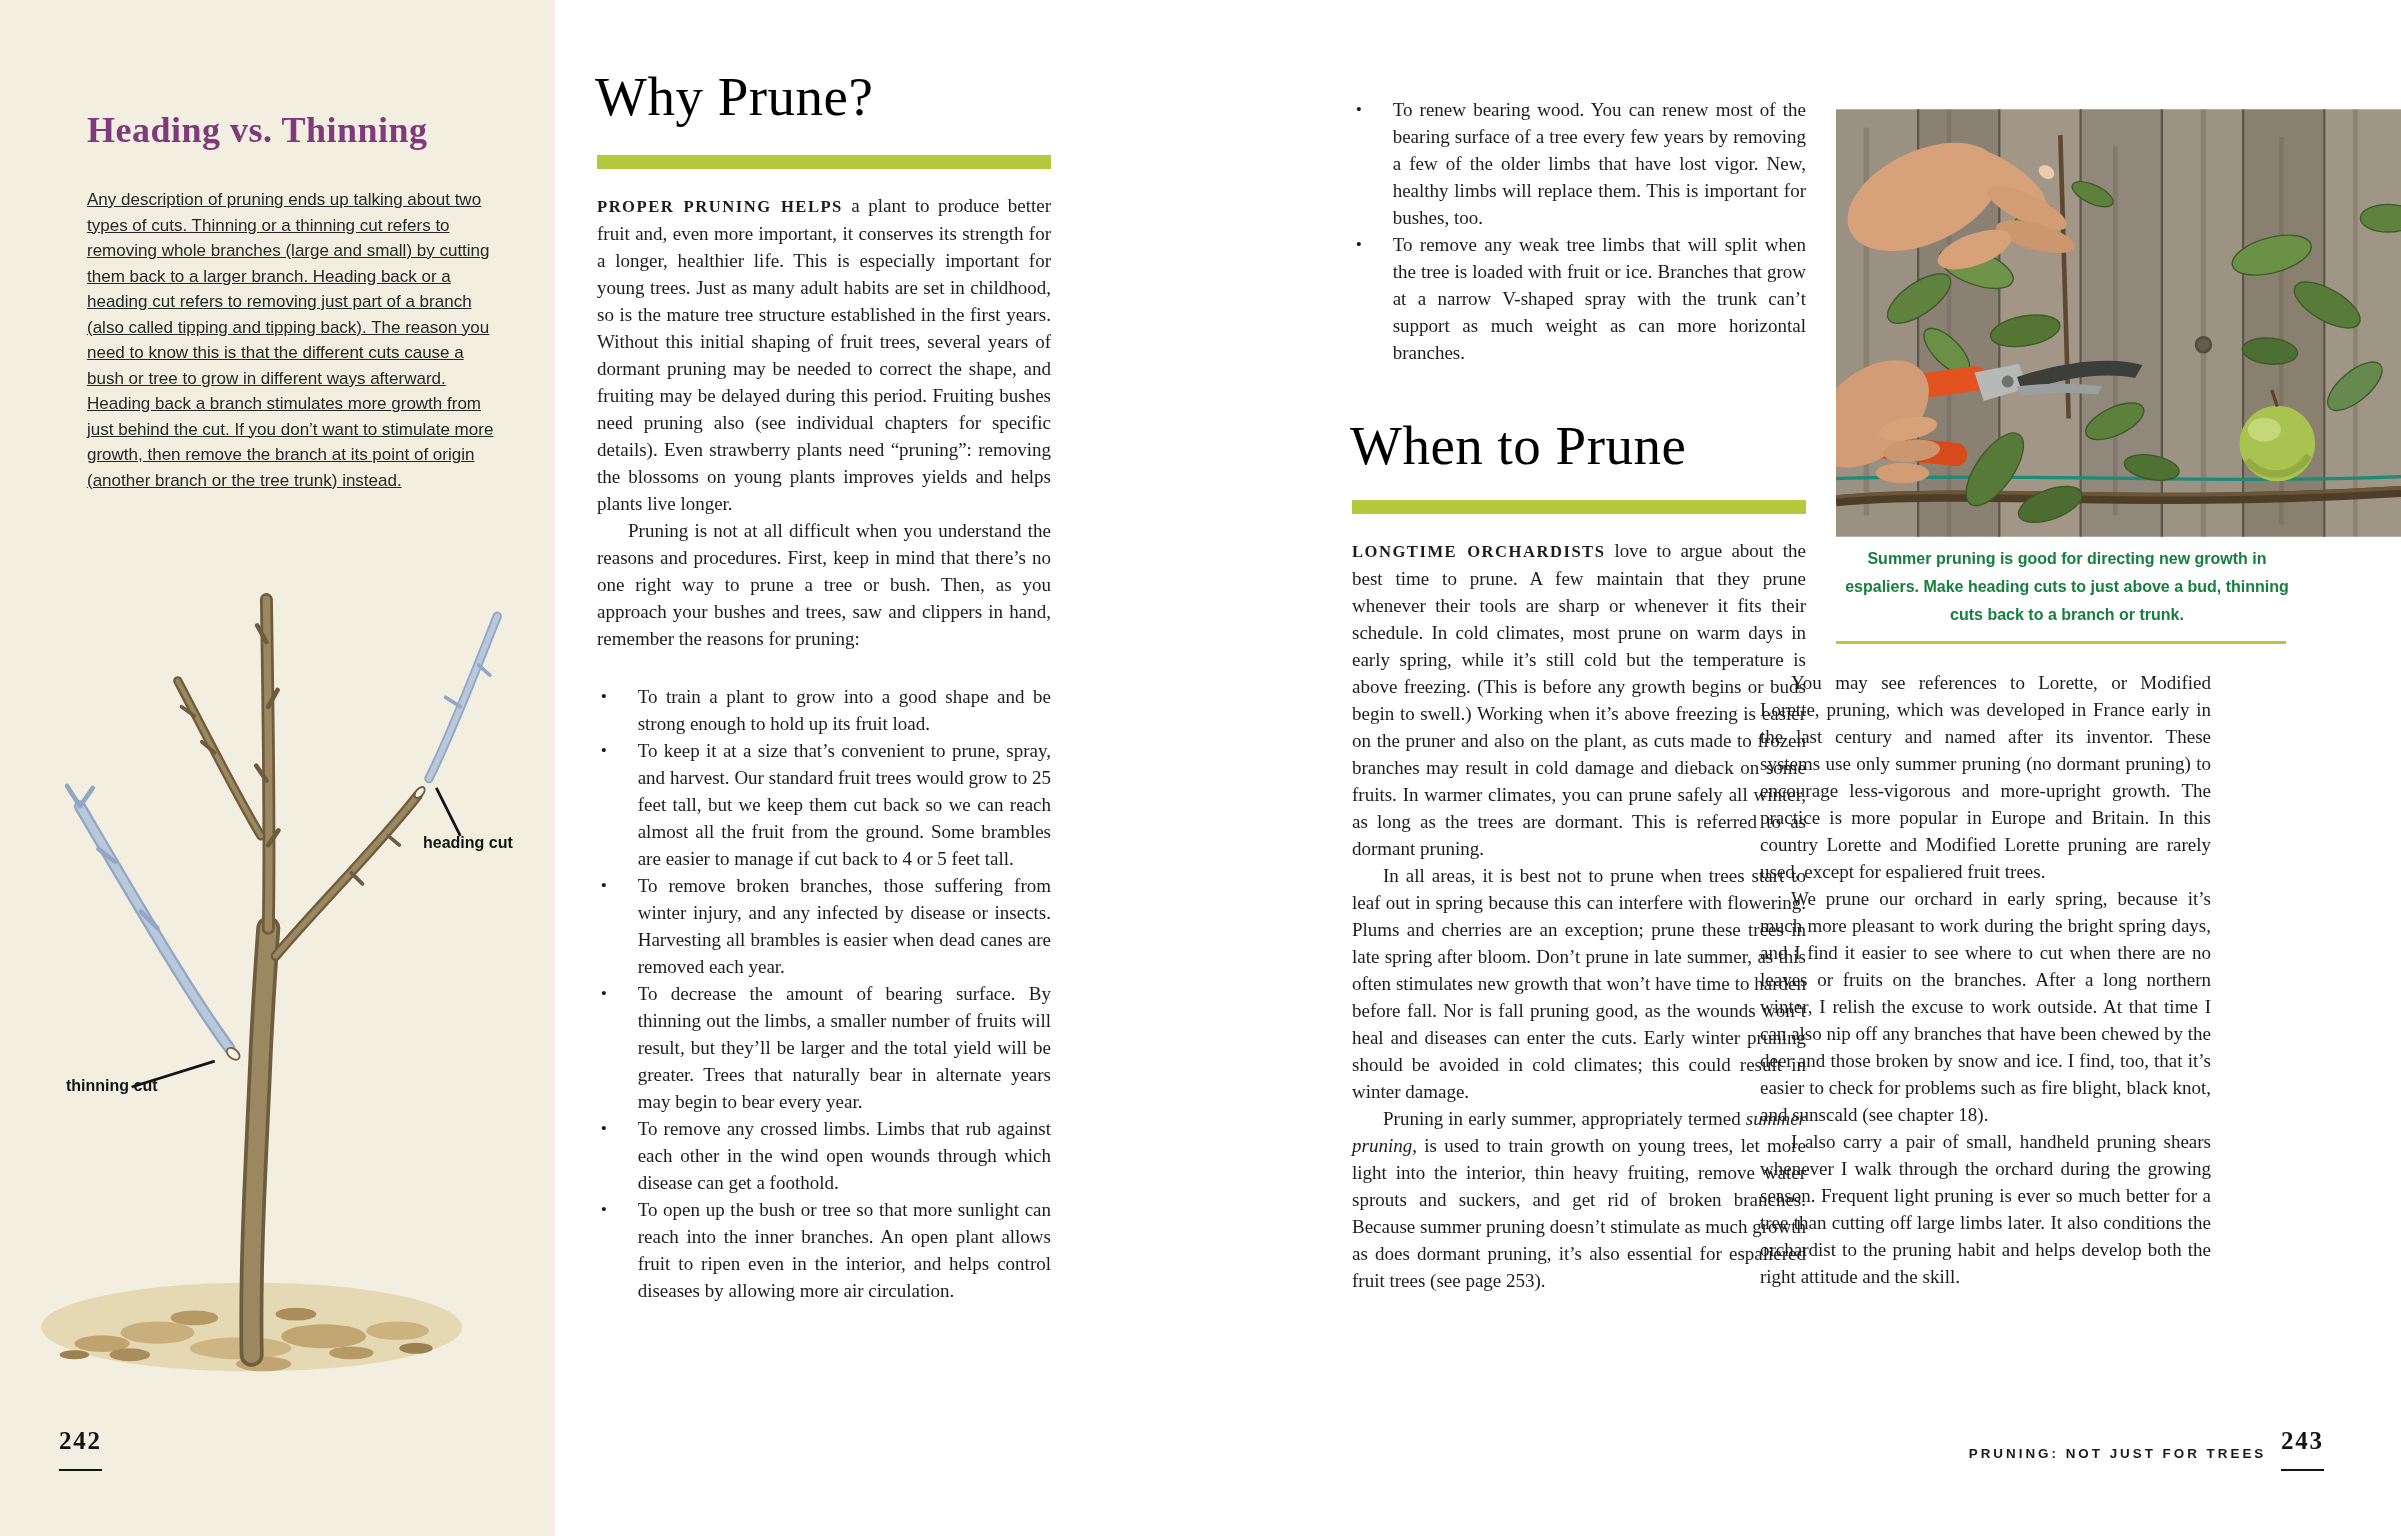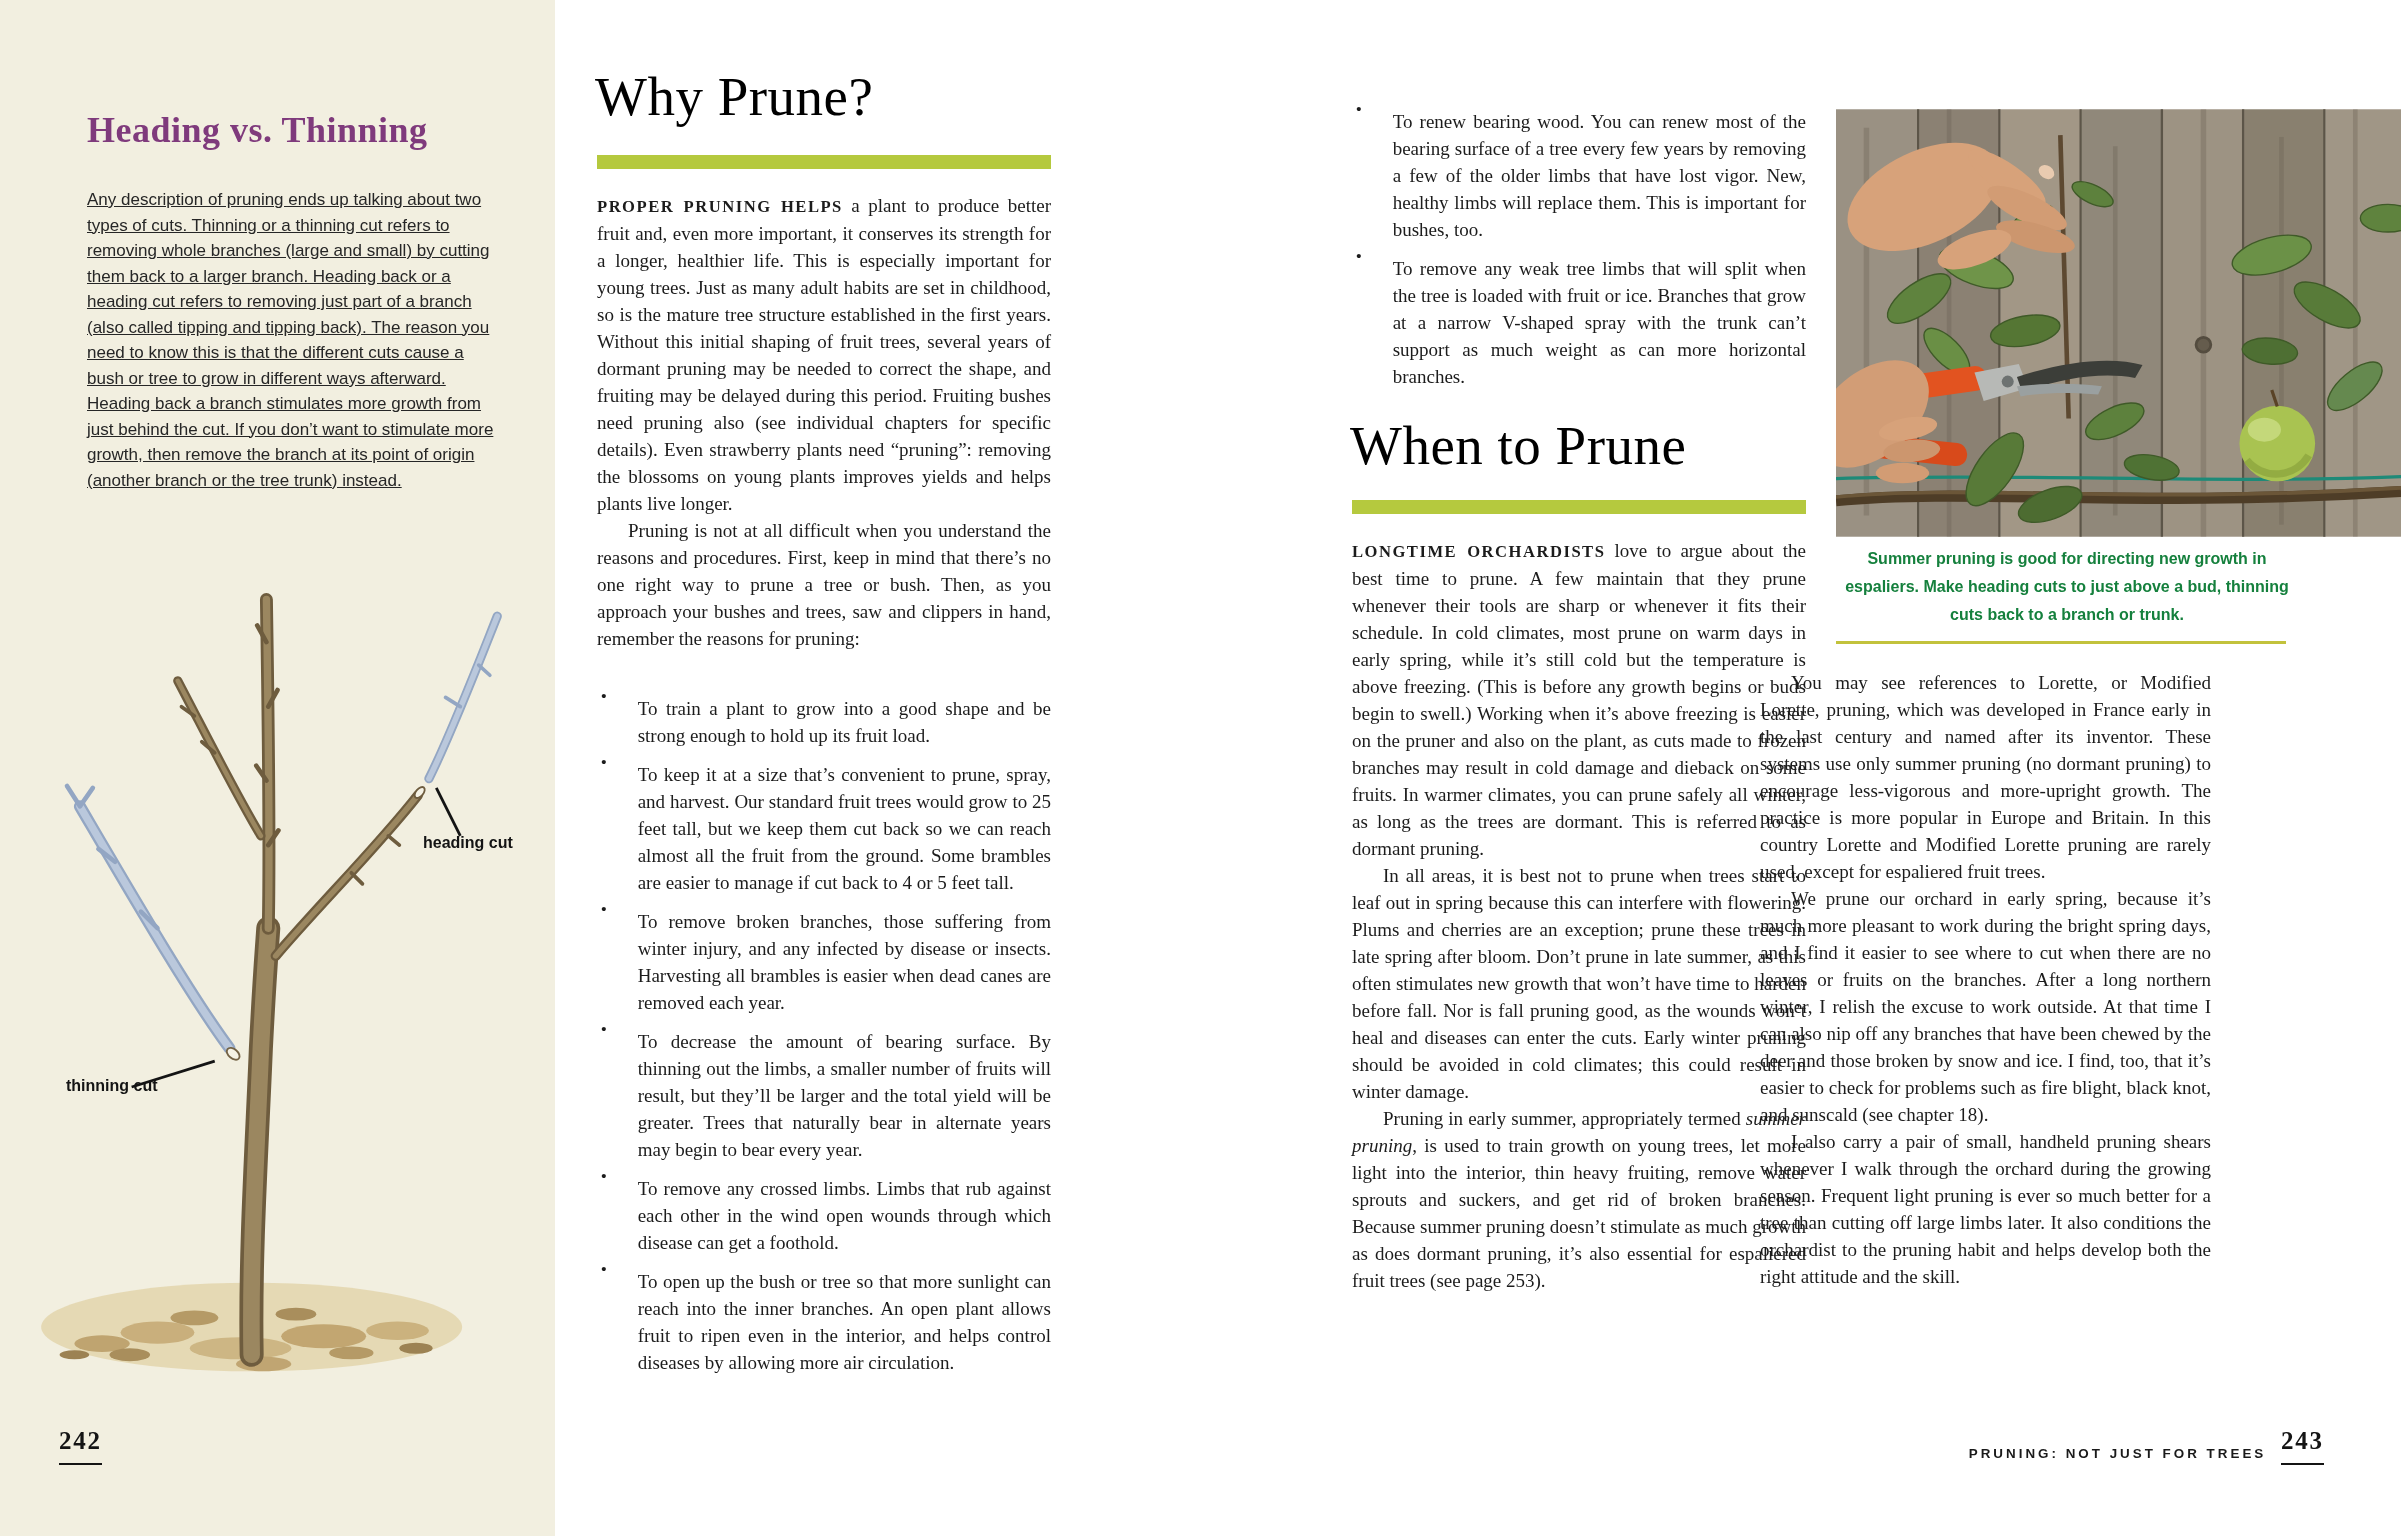--- a/index.html
+++ b/index.html
@@ -20,21 +20,21 @@
     font-family:"Liberation Sans", sans-serif;font-size:17px;line-height:25.5px;color:#262626;text-decoration:underline;
   }
   .diagram-label{
     position:absolute;font-family:"Liberation Sans", sans-serif;
     font-weight:bold;font-size:16px;color:#141414;white-space:nowrap;
   }
   .label-heading-cut{left:423px;top:834px;}
   .label-thinning-cut{left:46px;top:1077px;margin-left:20px;}
   .pagenum{
     font-family:"Liberation Serif", serif;font-weight:bold;font-size:25px;color:#141414;
-    letter-spacing:1.8px;border-bottom:2.8px solid #141414;padding-bottom:8px;
+    letter-spacing:1.8px;border-bottom:2.8px solid #141414;padding-bottom:14px;
   }
   .pagenum-left{position:absolute;left:59px;top:1427px;}
   .pagenum-right{position:absolute;left:2281px;top:1427px;}
   .running-title{
     position:absolute;left:1958px;top:1446px;width:319px;text-align:center;
     font-family:"Liberation Sans", sans-serif;font-weight:bold;font-size:13.4px;
     letter-spacing:3px;color:#1a1a1a;white-space:nowrap;
   }
   
   .col{position:absolute;width:454px;font-size:19px;line-height:27px;text-align:justify;}
@@ -42,21 +42,21 @@
     position:absolute;font-family:"Liberation Serif", serif;font-weight:normal;
     font-size:55px;color:#000000;letter-spacing:0.5px;white-space:nowrap;
   }
   .green-bar{position:absolute;width:454px;height:14px;}
   .leadin{font-weight:bold;font-size:16.6px;letter-spacing:1.5px;}
   .para{margin:0;}
   .para.indent{text-indent:31px;}
   .bullets{margin-top:30.5px;}
   .bullet{display:flex;margin:0;}
   .bullet .dot{flex:none;width:37px;padding-left:3.7px;font-size:17.5px;}
-  .bullet .btext{flex:1;text-align:justify;margin-top:12px;}
+  .bullet .btext{flex:1;text-align:justify;}
   .ital{font-style:italic;}
   
   .photo{position:absolute;left:1836px;top:109px;width:565px;height:428px;overflow:hidden;}
   .photo-caption{
     position:absolute;left:1836px;top:545px;width:462px;
     font-family:"Liberation Sans", sans-serif;font-weight:bold;font-size:16px;
     line-height:28px;color:#15803d;text-align:center;
   }
   .caption-rule{position:absolute;left:1836px;top:641px;width:450px;height:2.8px;background:#c2c23c;}
   .tree-illustration{position:absolute;left:18.5px;top:568px;width:517px;height:822px;}

